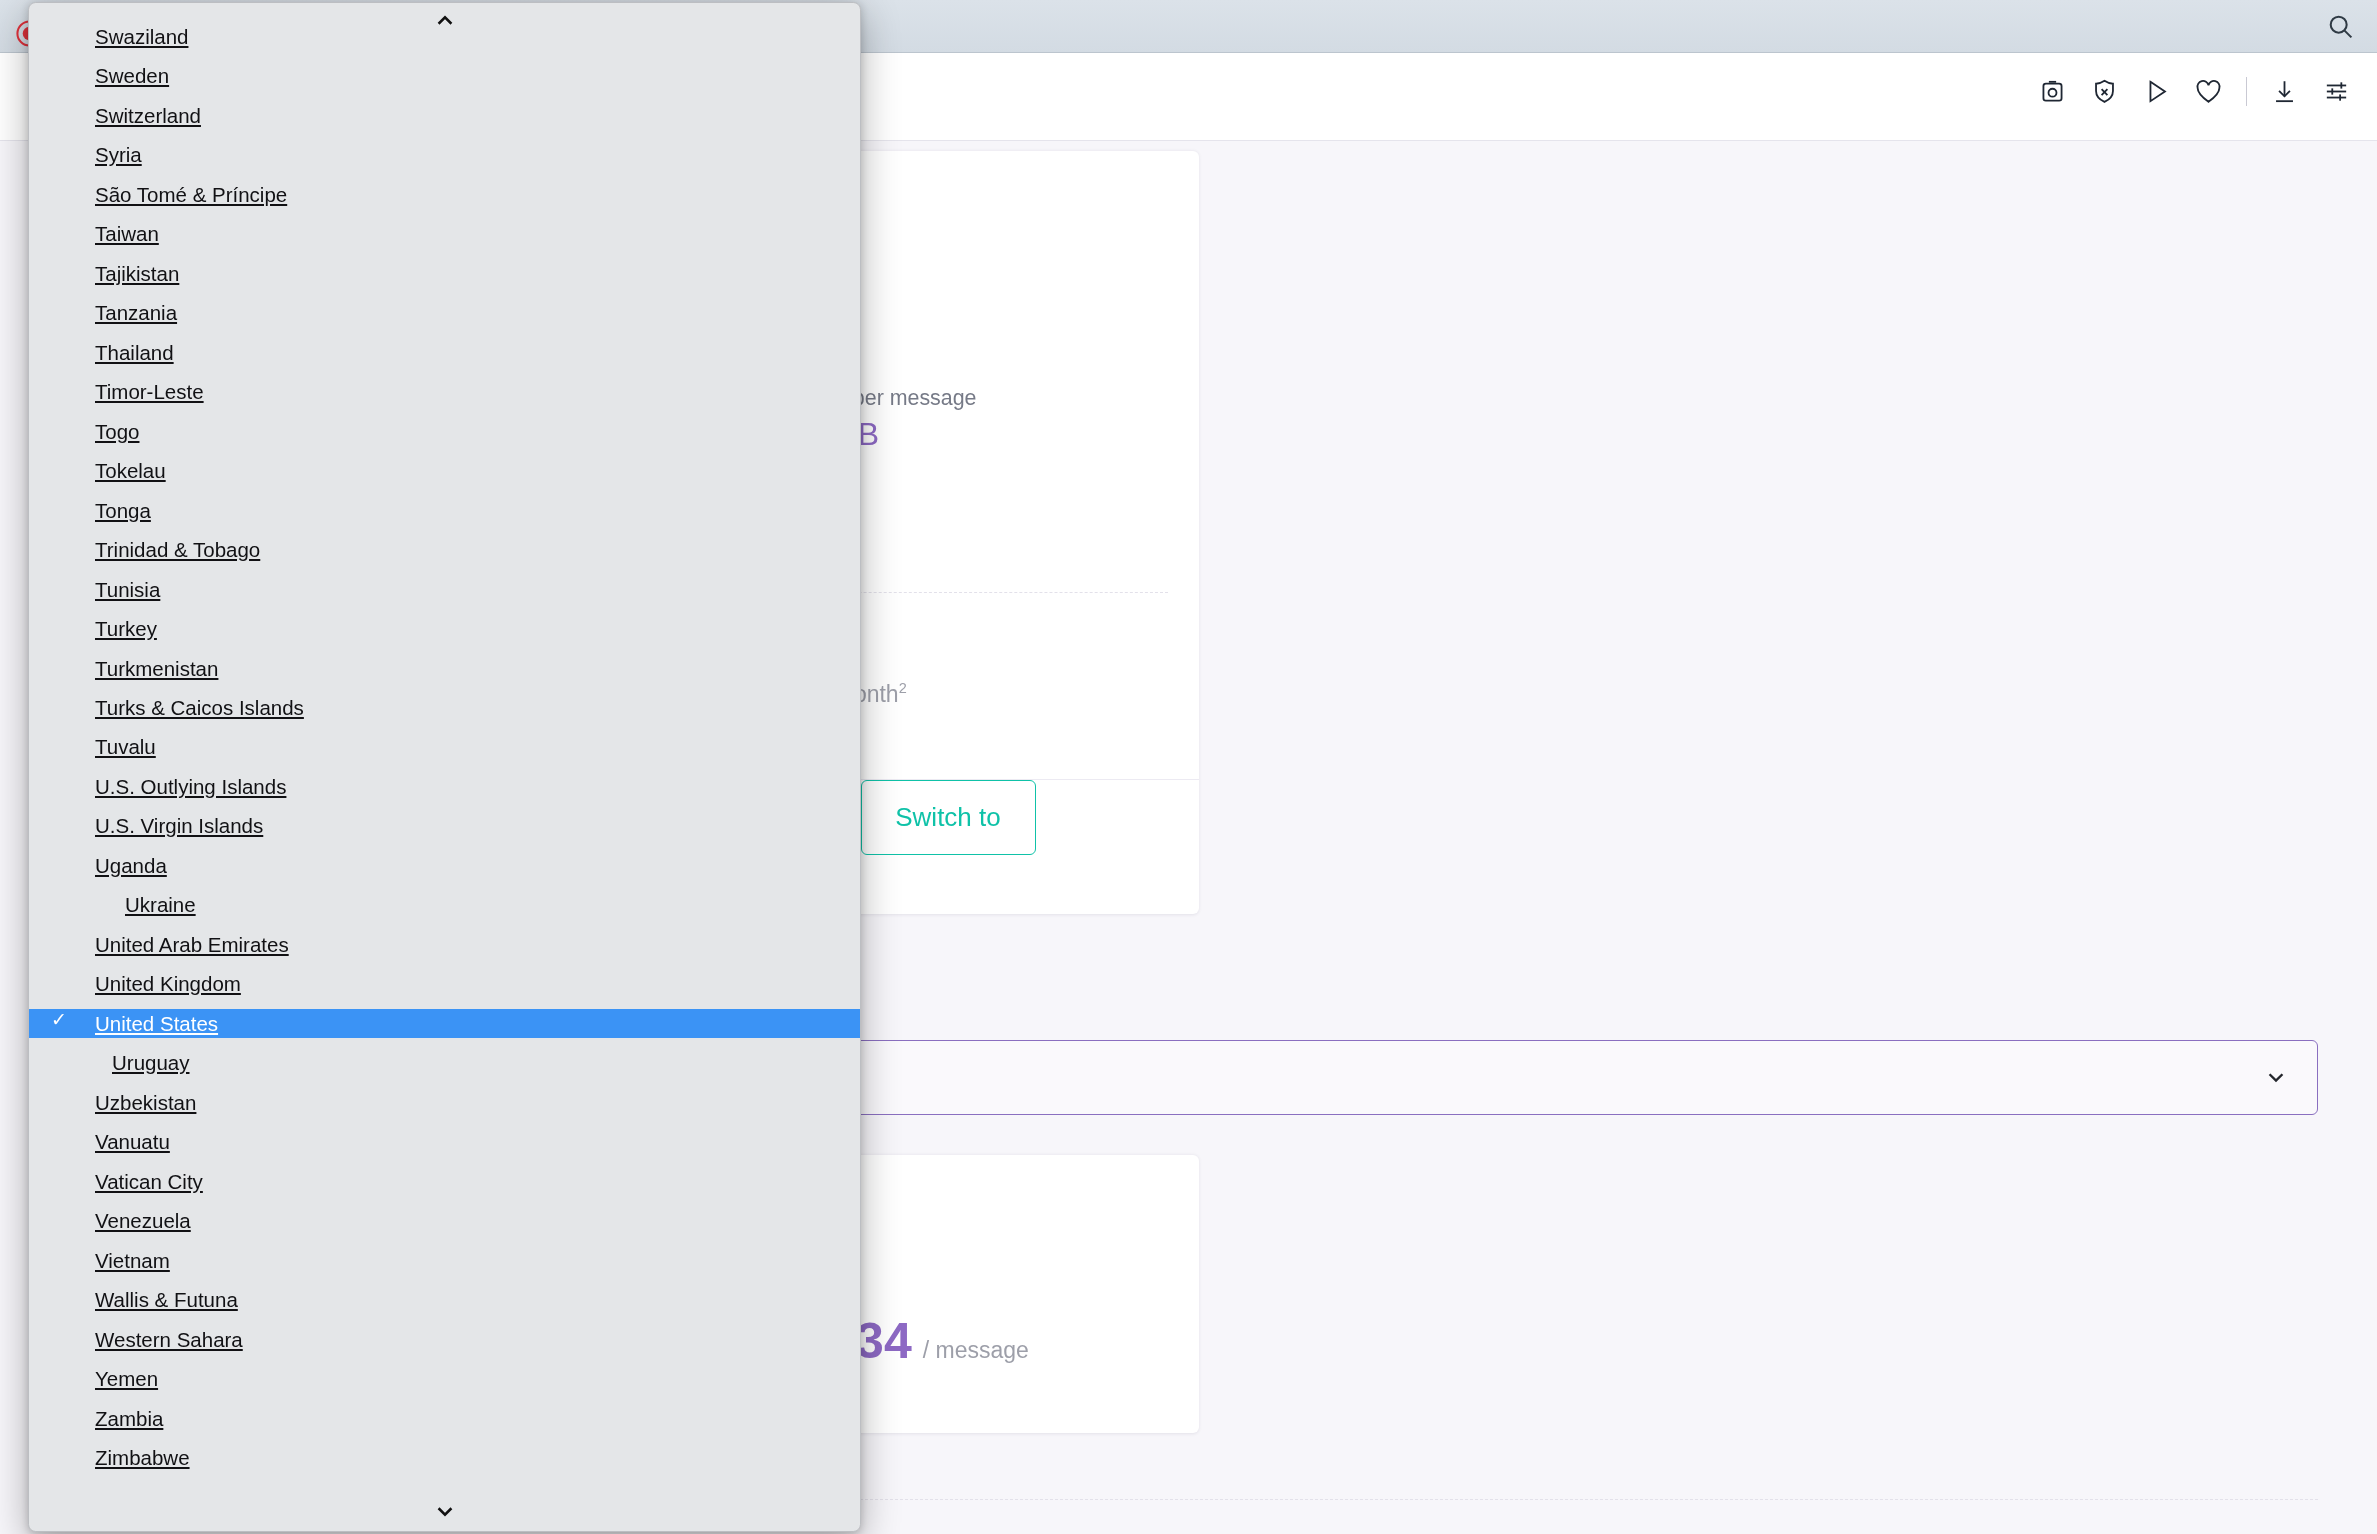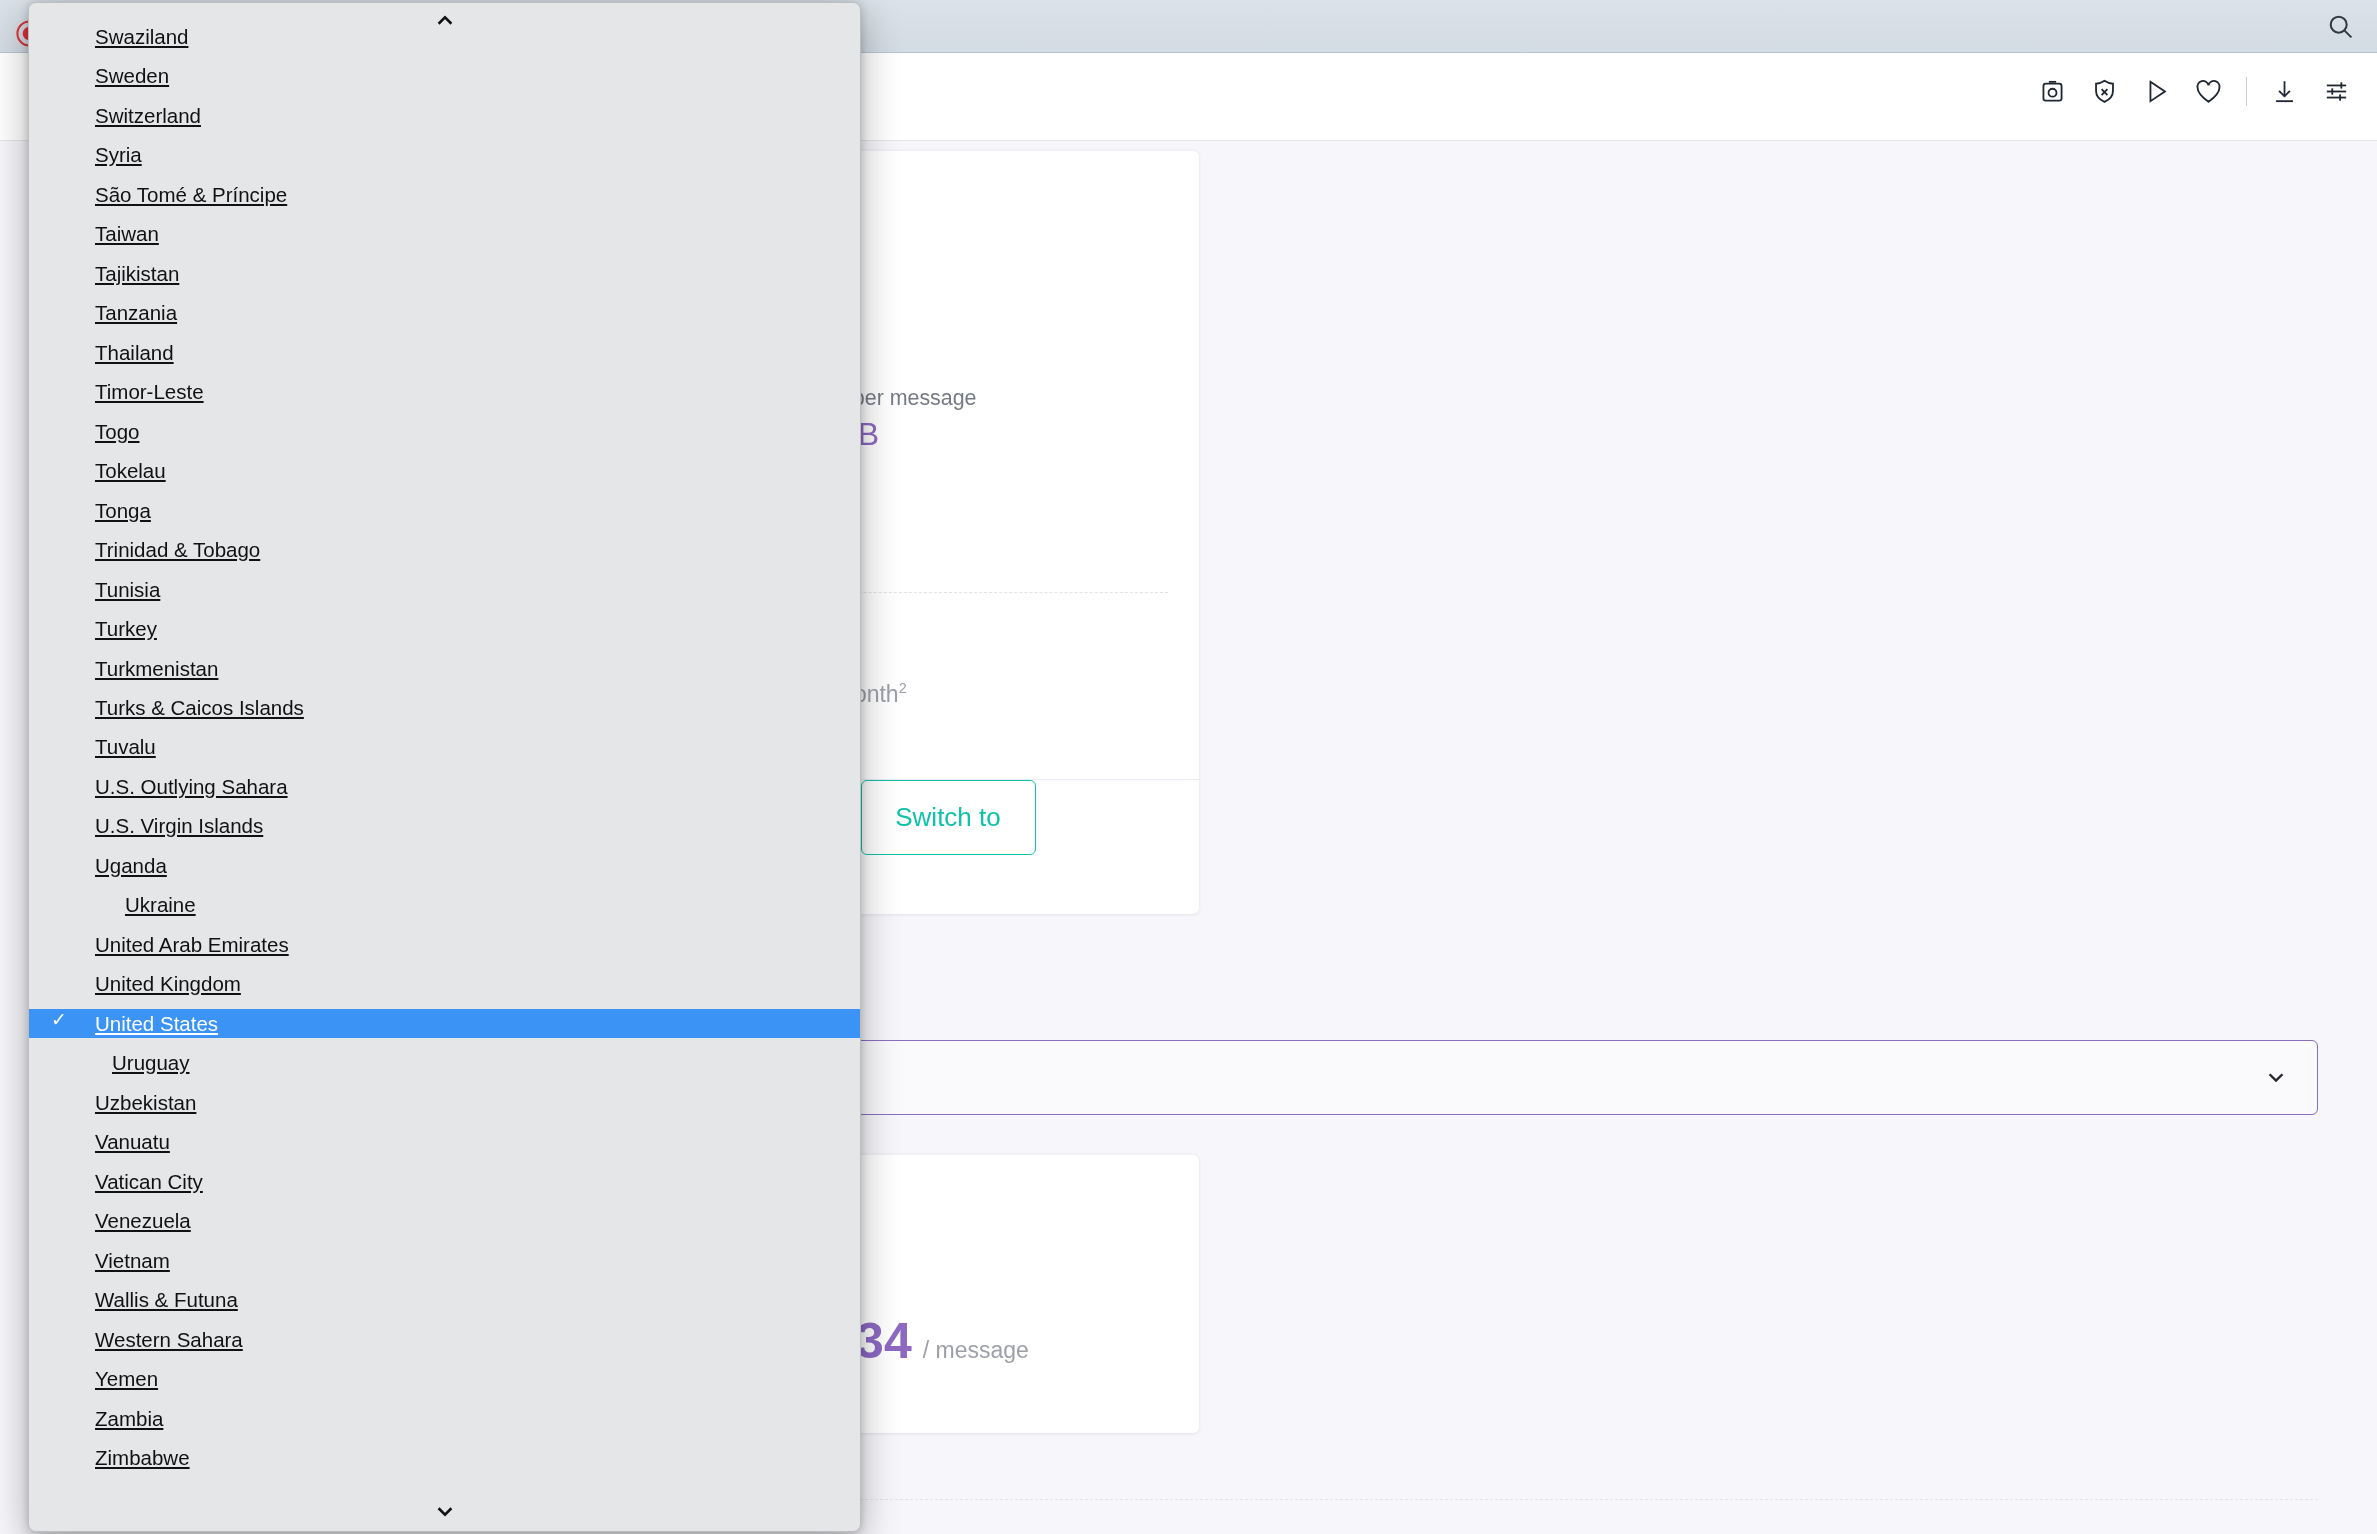--- a/index.html
+++ b/index.html
@@ -550,21 +550,21 @@
         <li class="dd-item" style="position: absolute; left: 0px; right: 0px; top: 374px; height: 29px; line-height: 29px;"><span>Timor-Leste</span></li>
         <li class="dd-item" style="position: absolute; left: 0px; right: 0px; top: 414px; height: 29px; line-height: 29px;"><span>Togo</span></li>
         <li class="dd-item" style="position: absolute; left: 0px; right: 0px; top: 453px; height: 29px; line-height: 29px;"><span>Tokelau</span></li>
         <li class="dd-item" style="position: absolute; left: 0px; right: 0px; top: 493px; height: 29px; line-height: 29px;"><span>Tonga</span></li>
         <li class="dd-item" style="position: absolute; left: 0px; right: 0px; top: 532px; height: 29px; line-height: 29px;"><span>Trinidad &amp; Tobago</span></li>
         <li class="dd-item" style="position: absolute; left: 0px; right: 0px; top: 572px; height: 29px; line-height: 29px;"><span>Tunisia</span></li>
         <li class="dd-item" style="position: absolute; left: 0px; right: 0px; top: 611px; height: 29px; line-height: 29px;"><span>Turkey</span></li>
         <li class="dd-item" style="position: absolute; left: 0px; right: 0px; top: 651px; height: 29px; line-height: 29px;"><span>Turkmenistan</span></li>
         <li class="dd-item" style="position: absolute; left: 0px; right: 0px; top: 690px; height: 29px; line-height: 29px;"><span>Turks &amp; Caicos Islands</span></li>
         <li class="dd-item" style="position: absolute; left: 0px; right: 0px; top: 729px; height: 29px; line-height: 29px;"><span>Tuvalu</span></li>
-        <li class="dd-item" style="position: absolute; left: 0px; right: 0px; top: 769px; height: 29px; line-height: 29px;"><span>U.S. Outlying Sahara</span></li>
+        <li class="dd-item" style="position: absolute; left: 0px; right: 0px; top: 769px; height: 29px; line-height: 29px;"><span>U.S. Outlying Islands</span></li>
         <li class="dd-item" style="position: absolute; left: 0px; right: 0px; top: 808px; height: 29px; line-height: 29px;"><span>U.S. Virgin Islands</span></li>
         <li class="dd-item" style="position: absolute; left: 0px; right: 0px; top: 848px; height: 29px; line-height: 29px;"><span>Uganda</span></li>
         <li class="dd-item" style="position: absolute; left: 0px; right: 0px; top: 887px; height: 29px; line-height: 29px; margin-left: 30px;"><span>Ukraine</span></li>
         <li class="dd-item" style="position: absolute; left: 0px; right: 0px; top: 927px; height: 29px; line-height: 29px;"><span>United Arab Emirates</span></li>
         <li class="dd-item" style="position: absolute; left: 0px; right: 0px; top: 966px; height: 29px; line-height: 29px;"><span>United Kingdom</span></li>
         <li class="dd-item selected" style="position: absolute; left: 0px; right: 0px; top: 1006px; height: 29px; line-height: 29px;"><span class="dd-check">✓</span><span>United States</span></li>
         <li class="dd-item" style="position: absolute; left: 17px; right: 0px; top: 1045px; height: 29px; line-height: 29px;"><span>Uruguay</span></li>
         <li class="dd-item" style="position: absolute; left: 0px; right: 0px; top: 1085px; height: 29px; line-height: 29px;"><span>Uzbekistan</span></li>
         <li class="dd-item" style="position: absolute; left: 0px; right: 0px; top: 1124px; height: 29px; line-height: 29px;"><span>Vanuatu</span></li>
         <li class="dd-item" style="position: absolute; left: 0px; right: 0px; top: 1164px; height: 29px; line-height: 29px;"><span>Vatican City</span></li>

